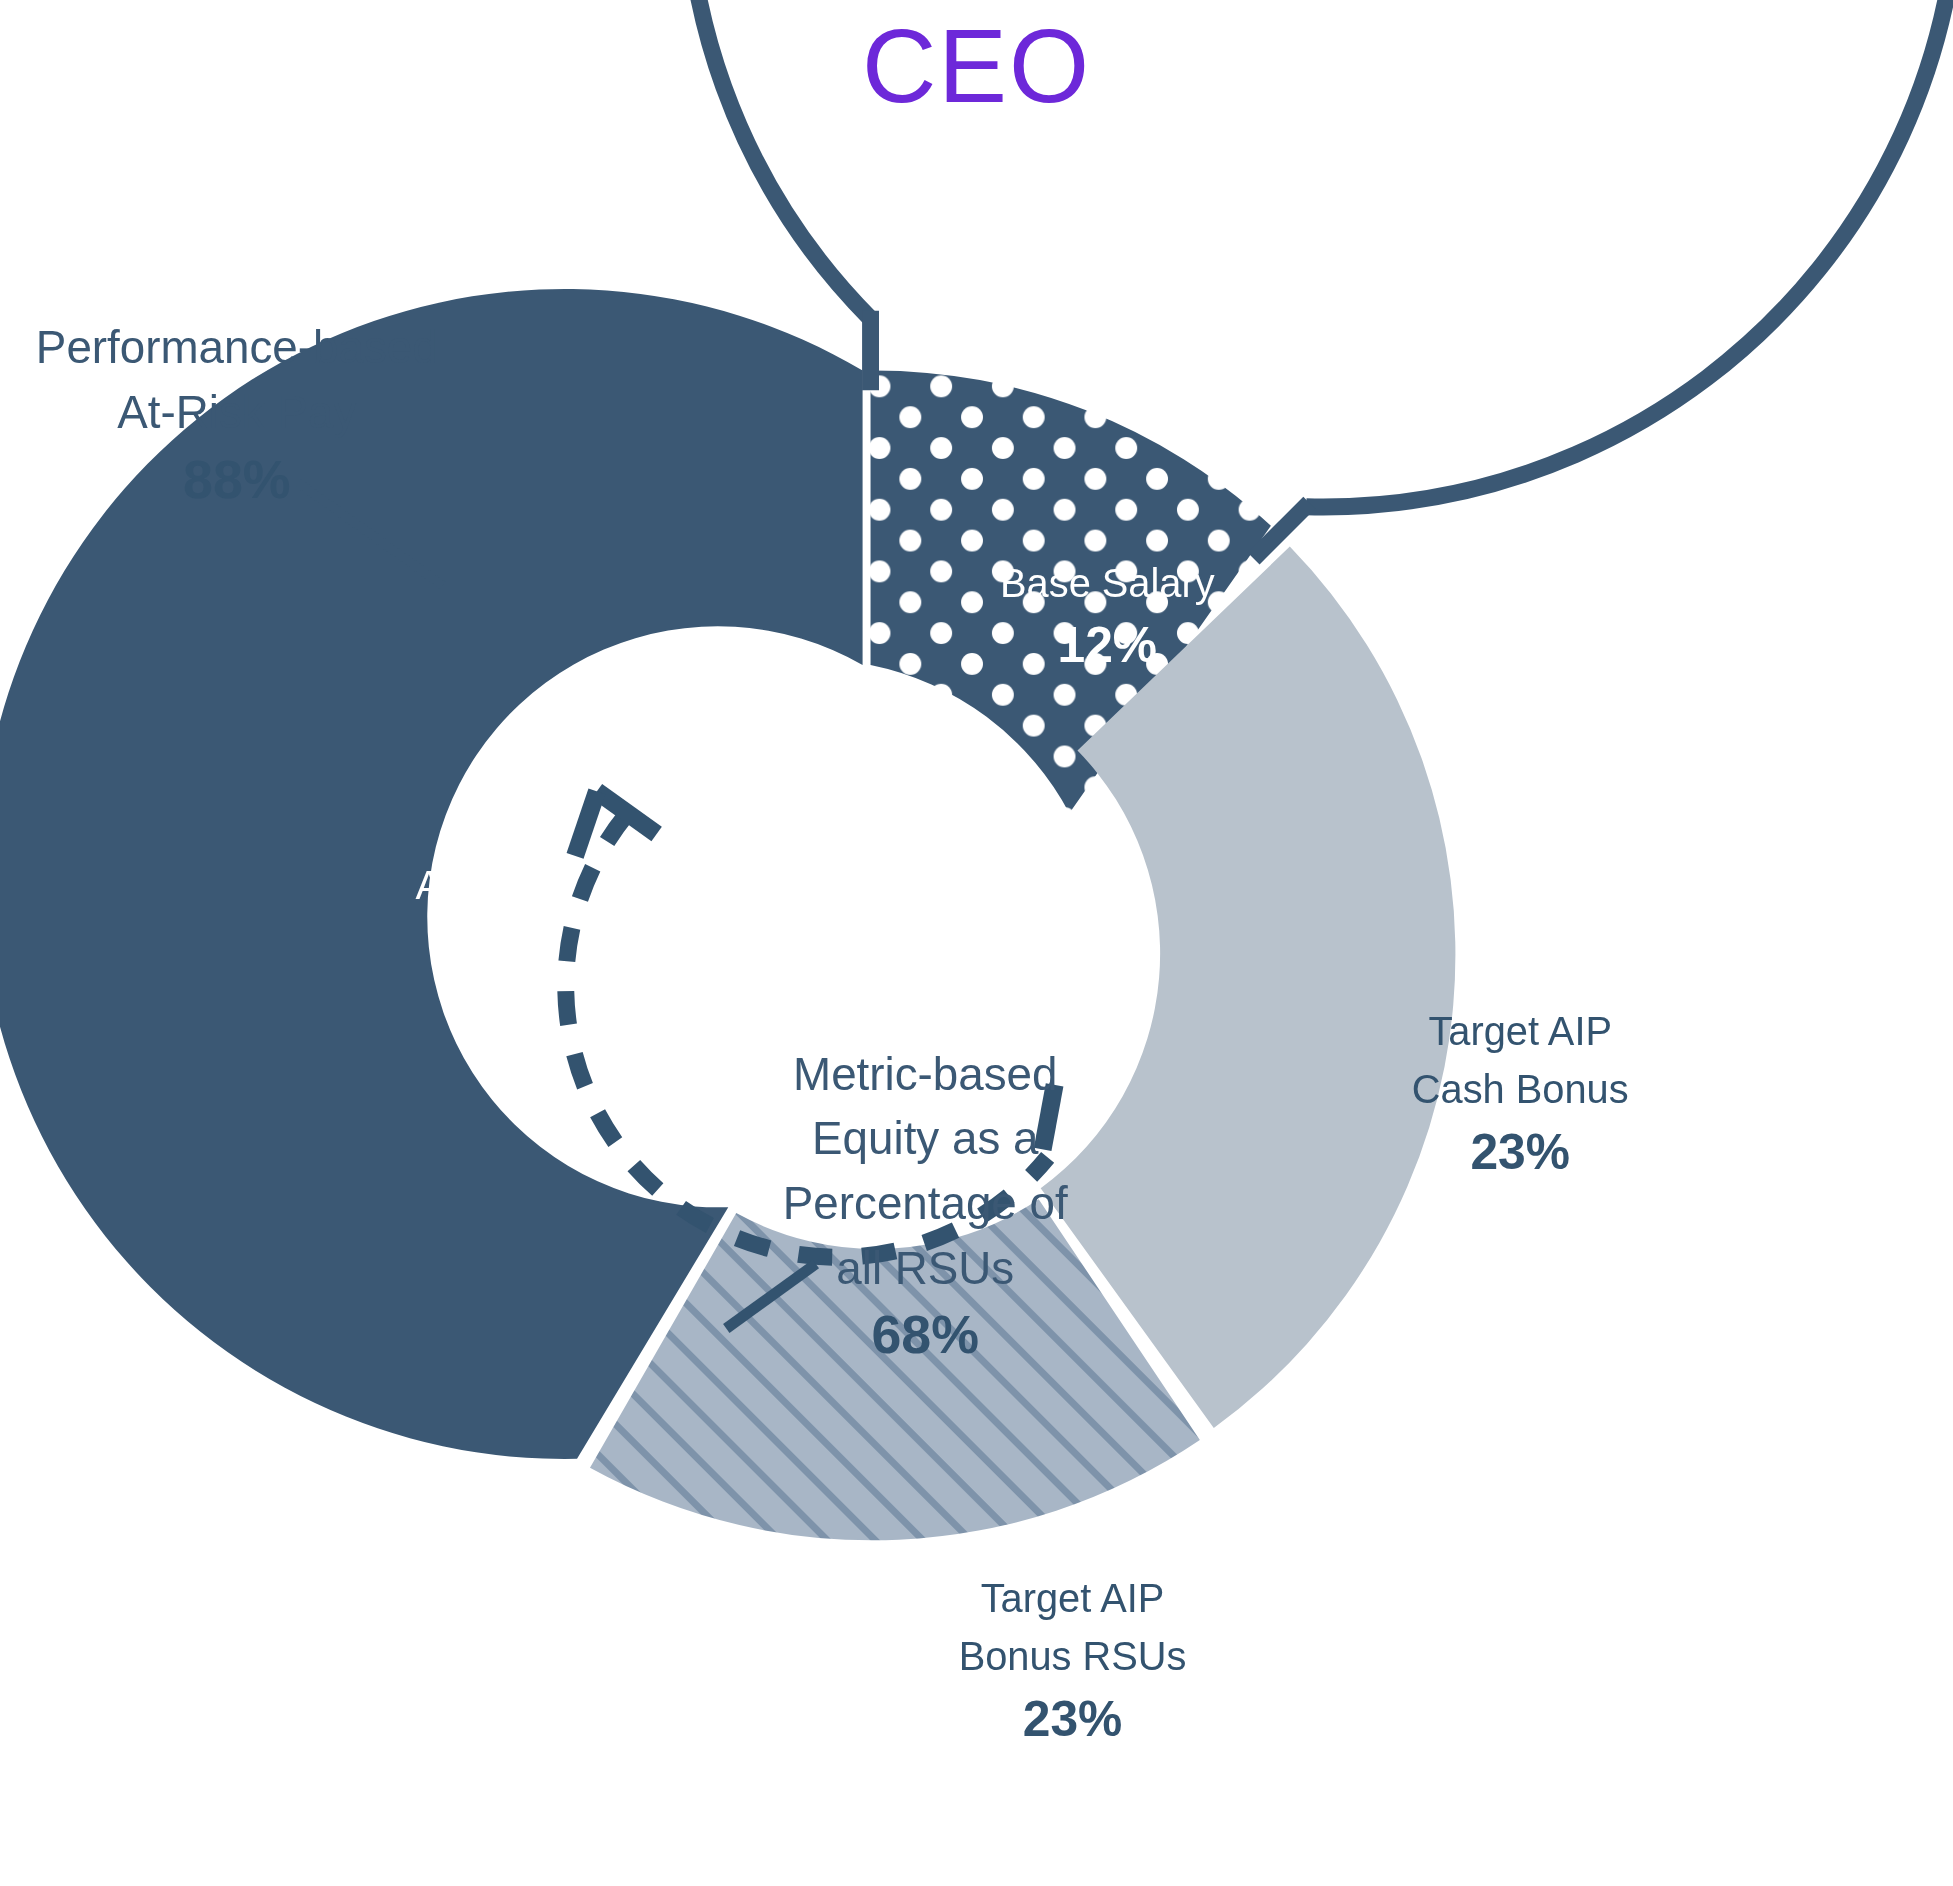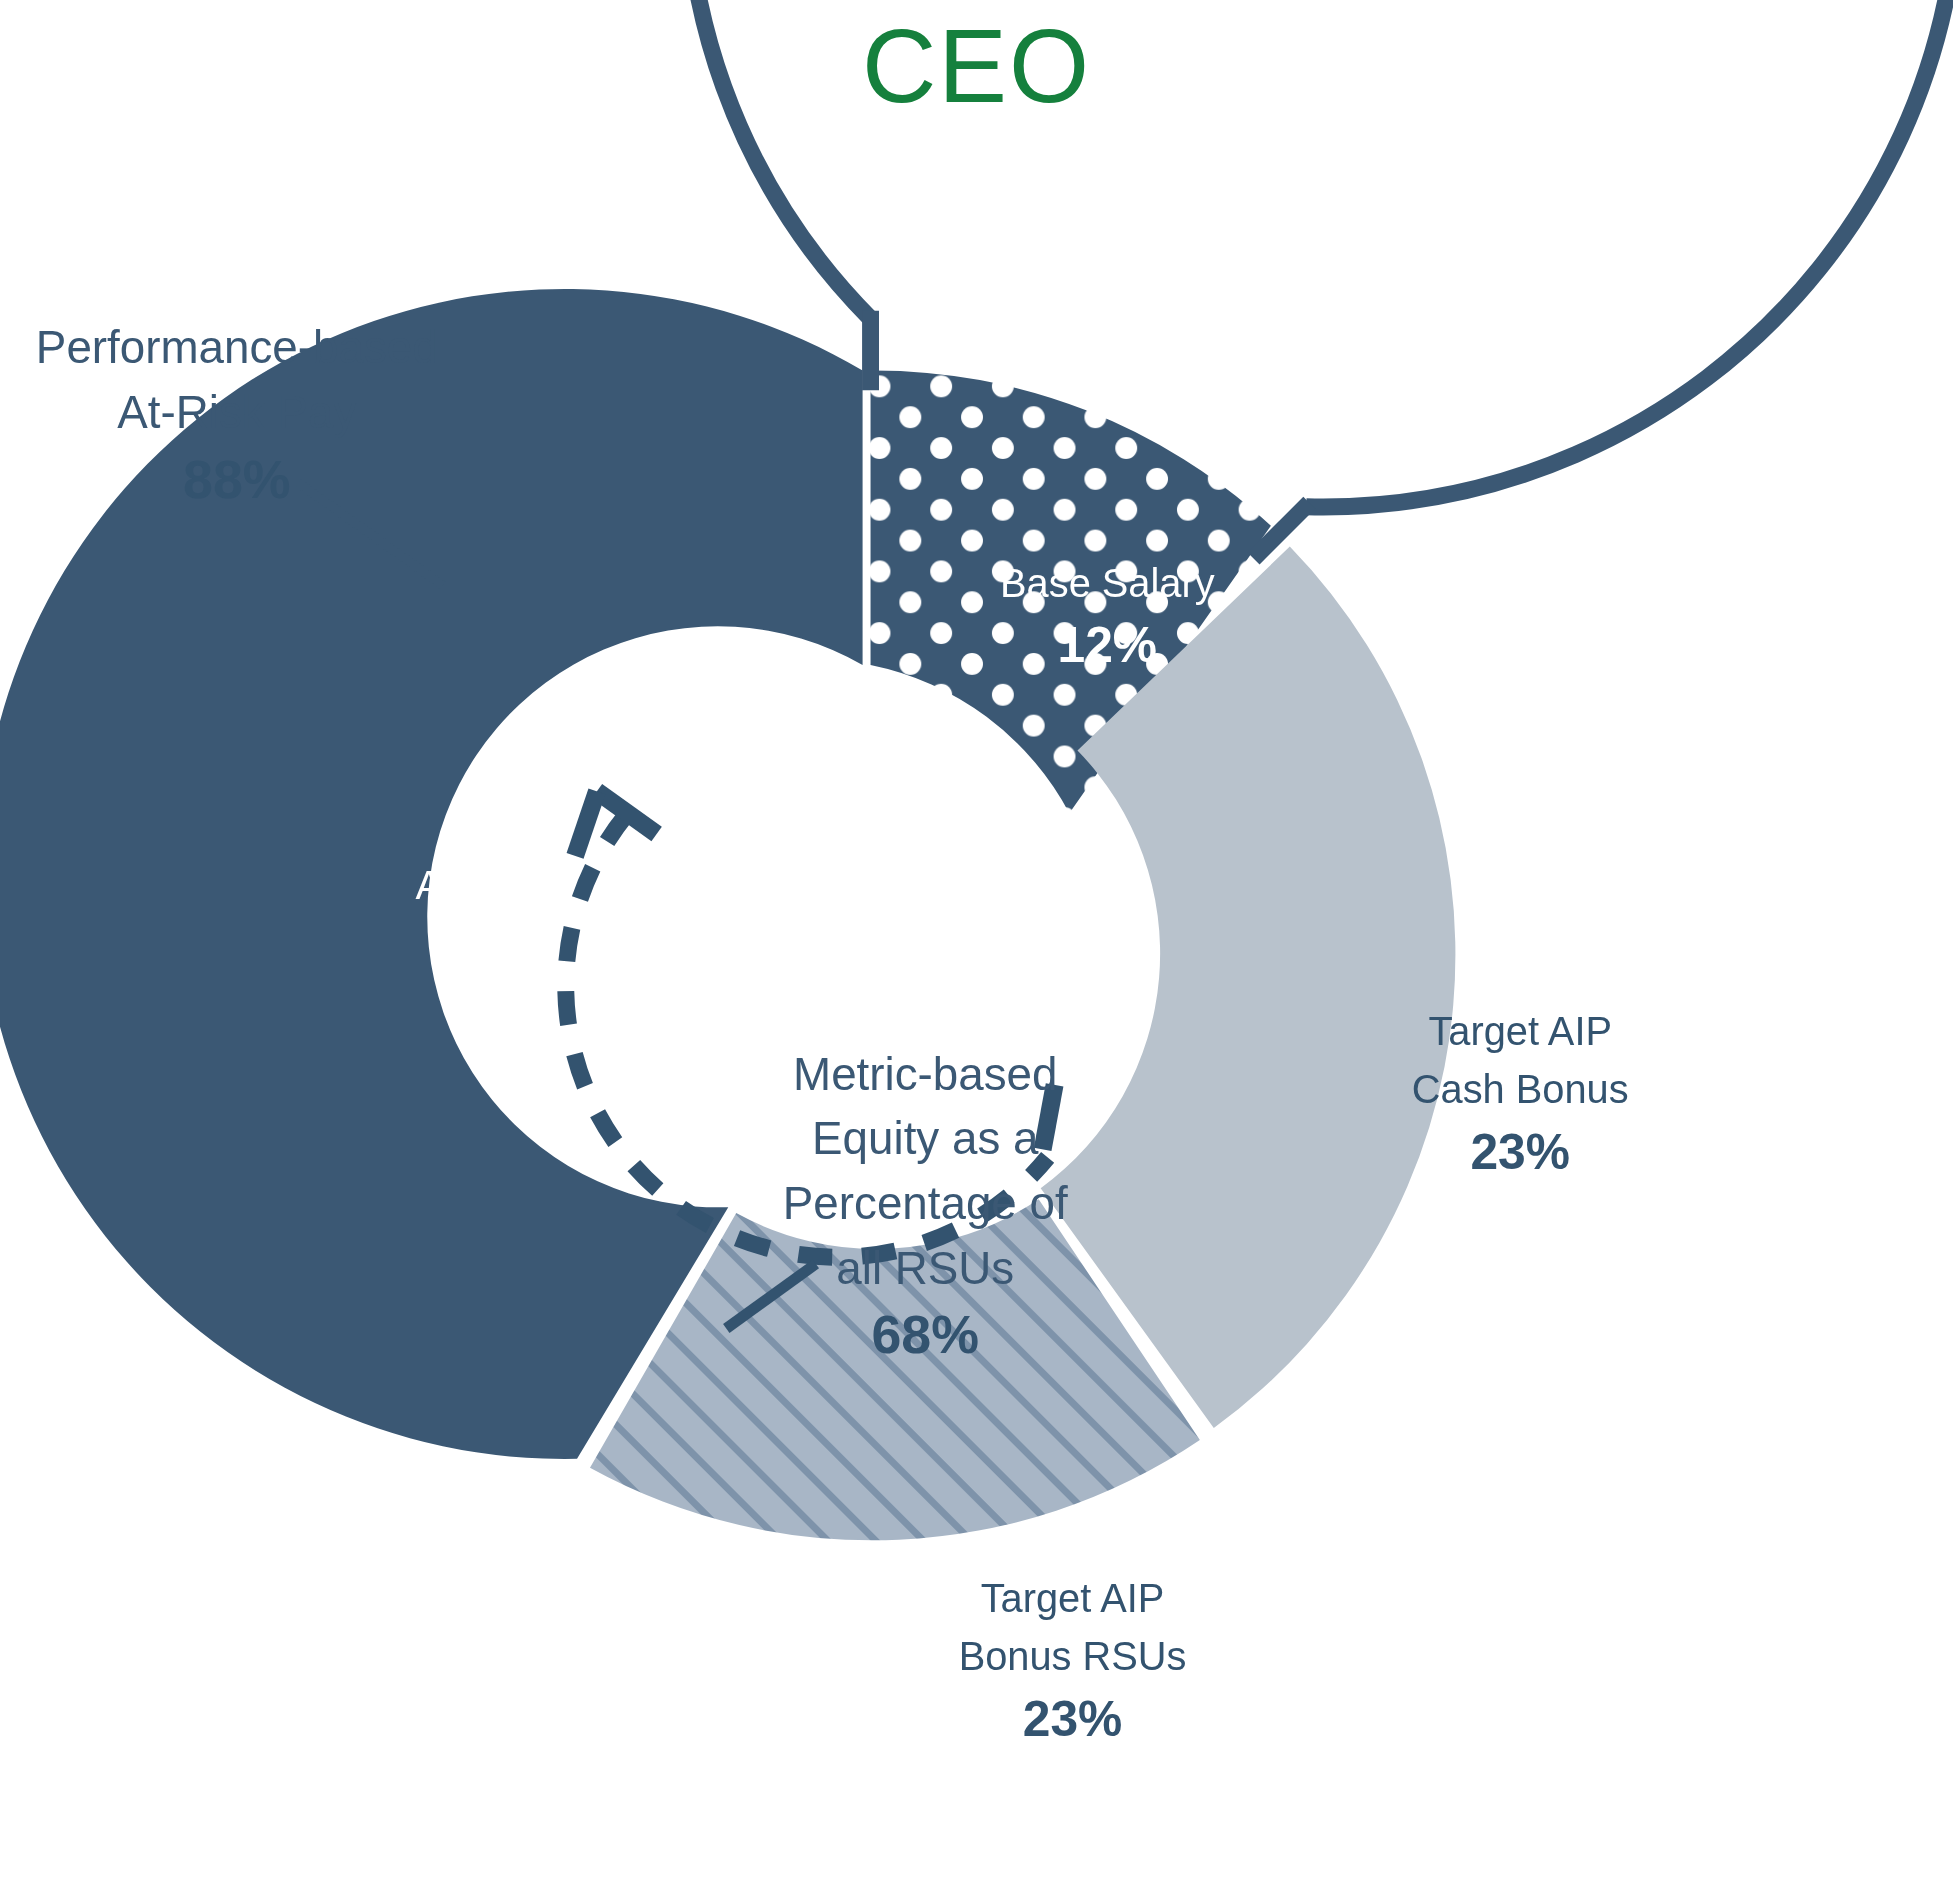--- a/index.html
+++ b/index.html
@@ -10,21 +10,21 @@
     position:relative;
     overflow:hidden;
   }
   #chart-title{
     position:absolute;
     top:8px;left:0;width:100%;
     text-align:center;
     font-size:103px;
     font-weight:400;
     letter-spacing:2px;
-    color:#15803d;
+    color:#6d28d9;
     line-height:1.15;
   }
   #donut-wrap{
     position:absolute;
     left:0;top:0;
     width:1953px;height:1887px;
   }
   svg{display:block;}
   .seg-label{
     font-family:"Liberation Sans", sans-serif;

